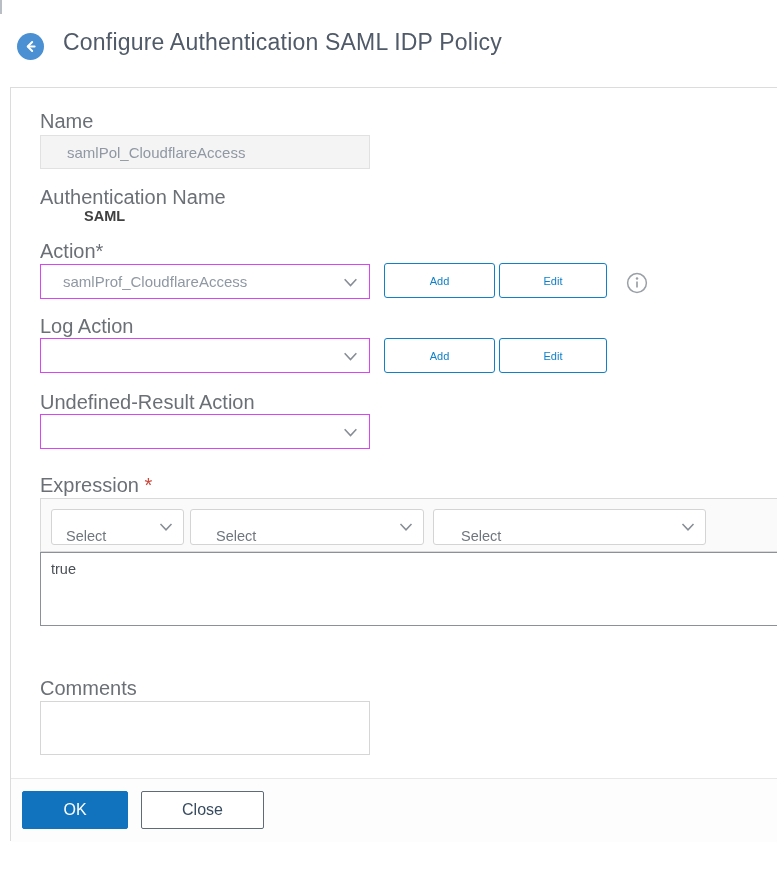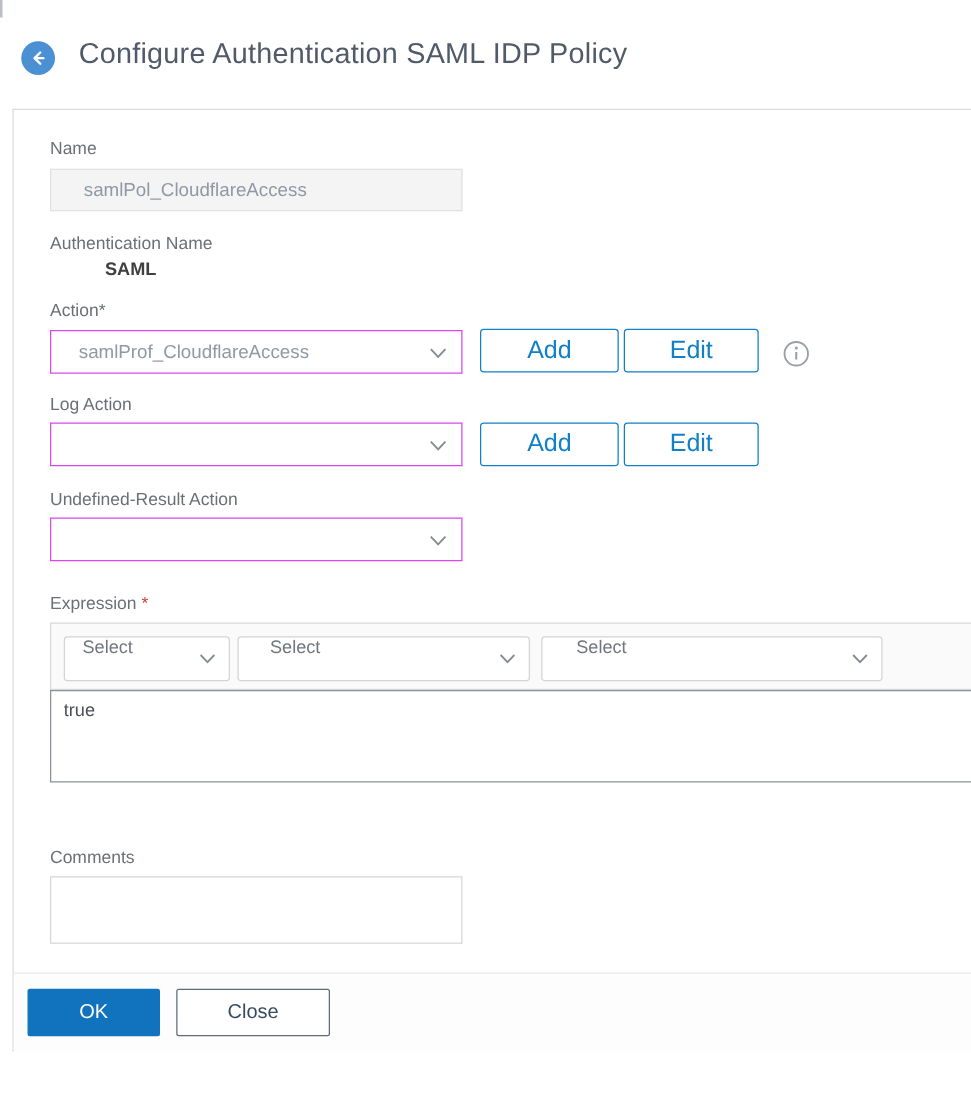--- a/index.html
+++ b/index.html
@@ -22,47 +22,47 @@
   .back-btn svg{width:15px;height:15px;display:block;}
   .page-title{
     position:absolute;left:63px;top:29px;font-size:23px;letter-spacing:.2px;
     color:var(--title-text);font-weight:400;white-space:nowrap;text-align:right;
   }
   
   .panel{
     position:absolute;left:10px;top:87px;width:780px;height:754px;background:#ffffff;
     border-top:1px solid #dcdcdc;border-left:1px solid #dcdcdc;border-bottom:1px solid #d9d9d9;
   }
-  .lbl{position:absolute;font-size:14px;color:var(--label-text);white-space:nowrap;}
+  .lbl{position:absolute;font-size:20px;color:var(--label-text);white-space:nowrap;}
   .req{color:var(--required-red);}
   .bold-val{position:absolute;font-size:14.5px;font-weight:bold;color:var(--dark-text);}
   .text-input{
     position:absolute;height:34px;width:330px;border:1px solid #e1e1e1;background:#f4f4f5;
     color:var(--value-text);font-family:"Liberation Sans",sans-serif;font-size:15px;
     padding-left:26px;outline:none;
   }
   .select-box{
     position:absolute;height:35px;width:330px;border:1px solid #d946ef;background:#ffffff;
     display:flex;align-items:center;cursor:pointer;
   }
   .select-box .sel-val{font-size:15px;color:var(--value-text);padding-left:22px;white-space:nowrap;overflow:hidden;}
   .select-box .chev{position:absolute;right:10px;top:50%;margin-top:-8px;width:17px;height:17px;}
   .btn-outline{
     position:absolute;height:35px;border:1px solid var(--accent);border-radius:3px;background:#ffffff;
-    color:var(--accent);font-family:"Liberation Sans",sans-serif;font-size:20px;cursor:pointer;
+    color:var(--accent);font-family:"Liberation Sans",sans-serif;font-size:11px;cursor:pointer;
   }
   .info-icon{position:absolute;width:22px;height:22px;cursor:pointer;}
   
   .expr-toolbar{
     position:absolute;left:29px;top:410px;width:751px;height:54px;
     background:#fafafa;border:1px solid #d9d9d9;
   }
   .expr-toolbar .mini-select{
     position:absolute;top:10px;height:36px;border:1px solid #d4d4d4;border-radius:3px;background:#ffffff;
-    display:flex;align-items:flex-start;cursor:pointer;
+    display:flex;align-items:flex-end;cursor:pointer;
   }
   .mini-select .sel-val{font-size:14.5px;color:#6f767e;white-space:nowrap;}
   .mini-select .chev{position:absolute;right:9px;top:50%;margin-top:-8px;width:16px;height:16px;}
   .expr-area{
     position:absolute;left:29px;top:464px;width:751px;height:74px;resize:none;
     border:1px solid #8a9199;background:#ffffff;color:#4a5056;
     font-family:"Liberation Sans",sans-serif;font-size:14.5px;padding:8px 10px;outline:none;
   }
   .comments-area{
     position:absolute;left:29px;top:613px;width:330px;height:54px;resize:none;

